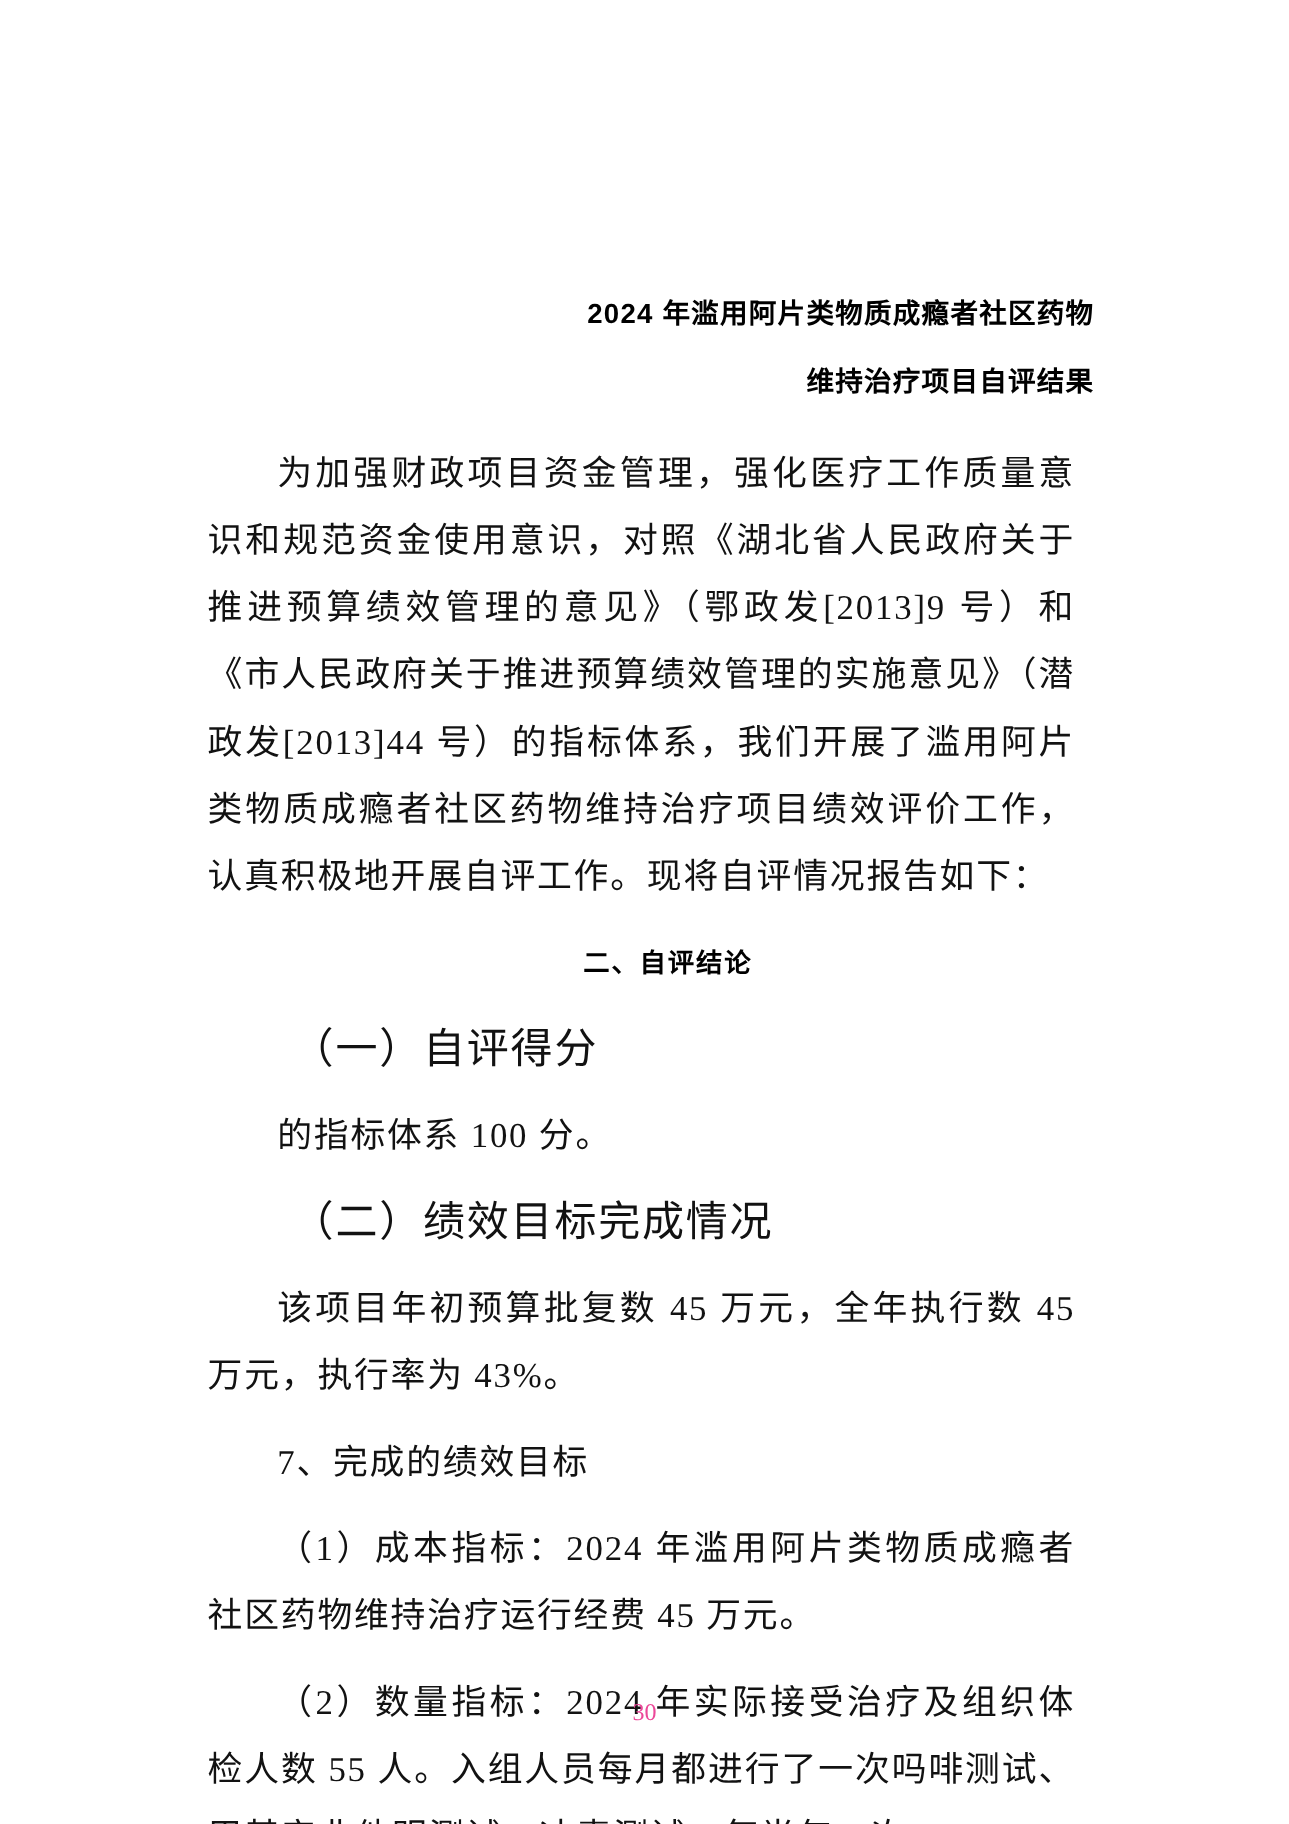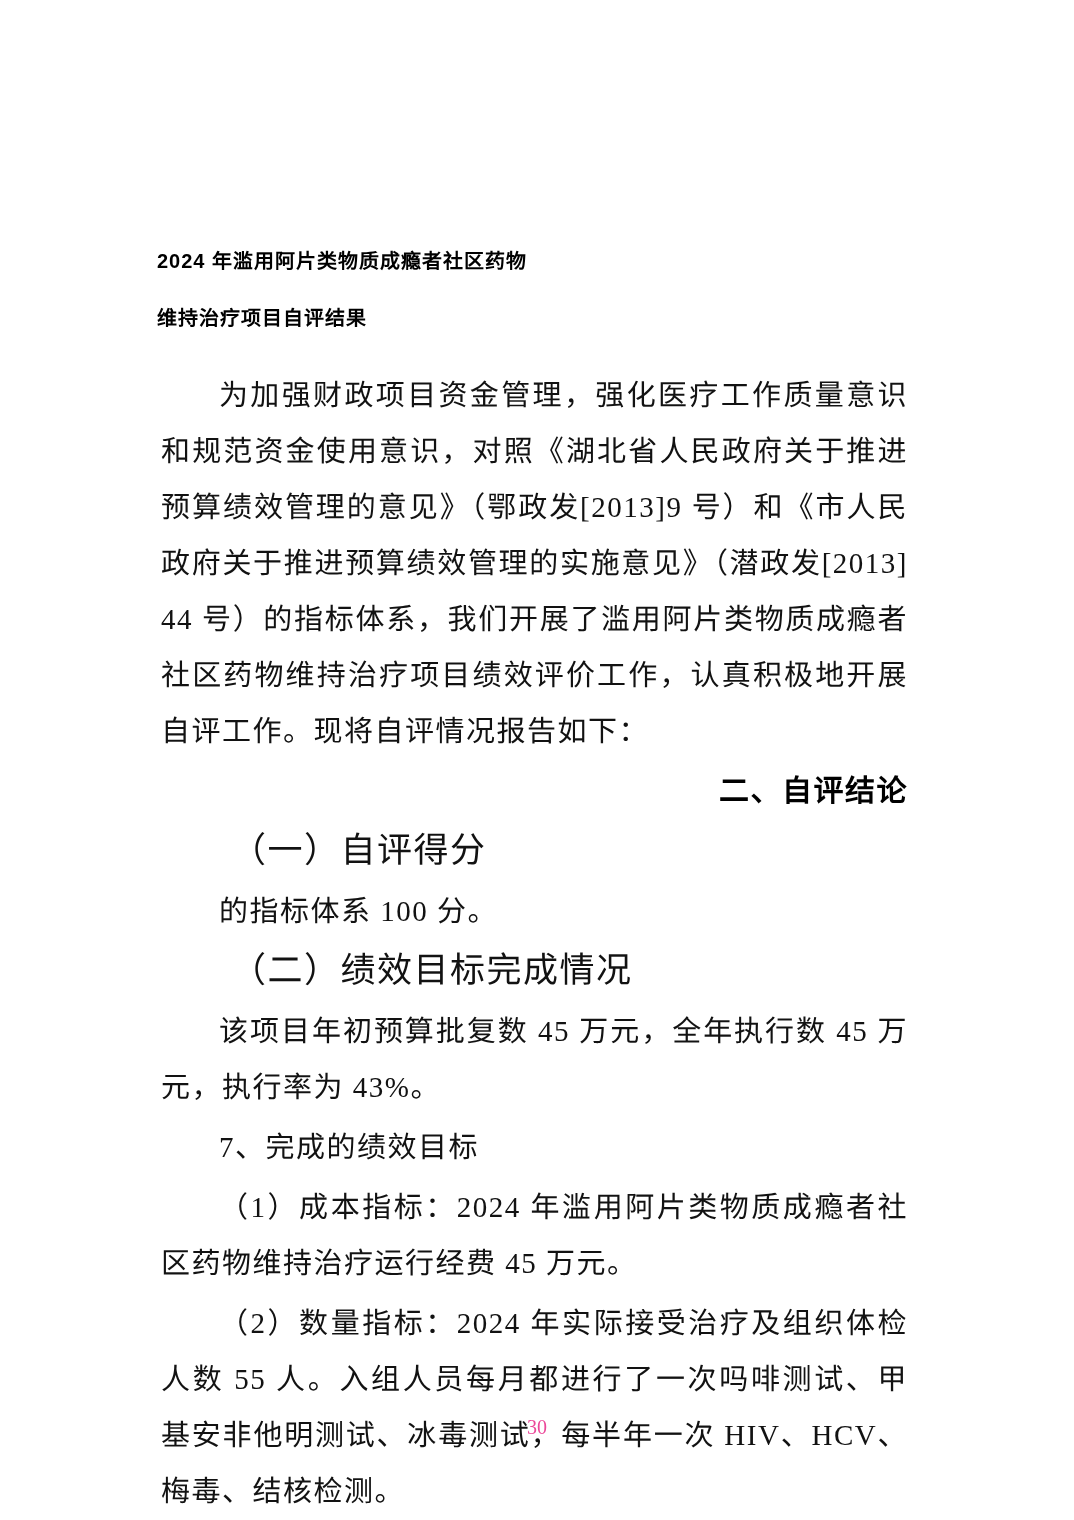--- a/index.html
+++ b/index.html
@@ -16,47 +16,47 @@
     font-family: "Liberation Serif", "DejaVu Serif", serif;
     color: #121212;
   }
   .content {
     position: absolute;
     left: 157px;
     top: 233px;
     width: 755px;
   }
   .doc-title {
-    text-align: left;
+    text-align: right;
     font-family: "Liberation Sans", "DejaVu Sans", sans-serif;
     font-weight: 700;
-    font-size: 20px;
+    font-size: 23px;
     line-height: 57px;
     letter-spacing: 1px;
     color: #000000;
     margin: 0;
   }
   .title-block {
     margin-bottom: 20px;
   }
   p.para {
-    margin: 4px;
+    margin: 16px;
     font-size: 29px;
     line-height: 56px;
     letter-spacing: 1.5px;
     text-align: justify;
     text-indent: 2em;
     word-break: break-all;
   }
   p.para.heading-bold {
     font-family: "Liberation Sans", "DejaVu Sans", sans-serif;
     font-weight: 700;
-    font-size: 30px;
+    font-size: 22px;
     color: #000000;
-    text-align: right;
+    text-align: center;
   }
   p.para.subheading {
     
     font-size: 35px;
     text-align: left;
   }
   .page-footer {
     position: absolute;
     left: 0;
     right: 0;

